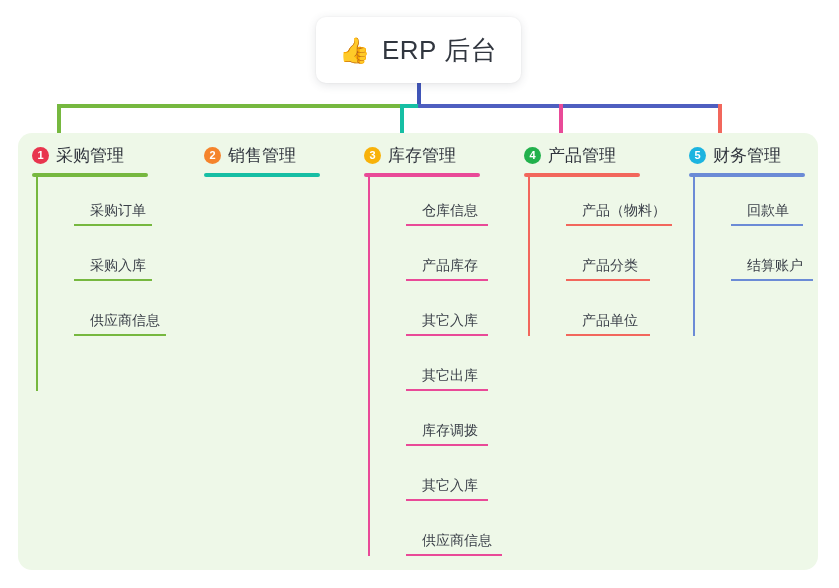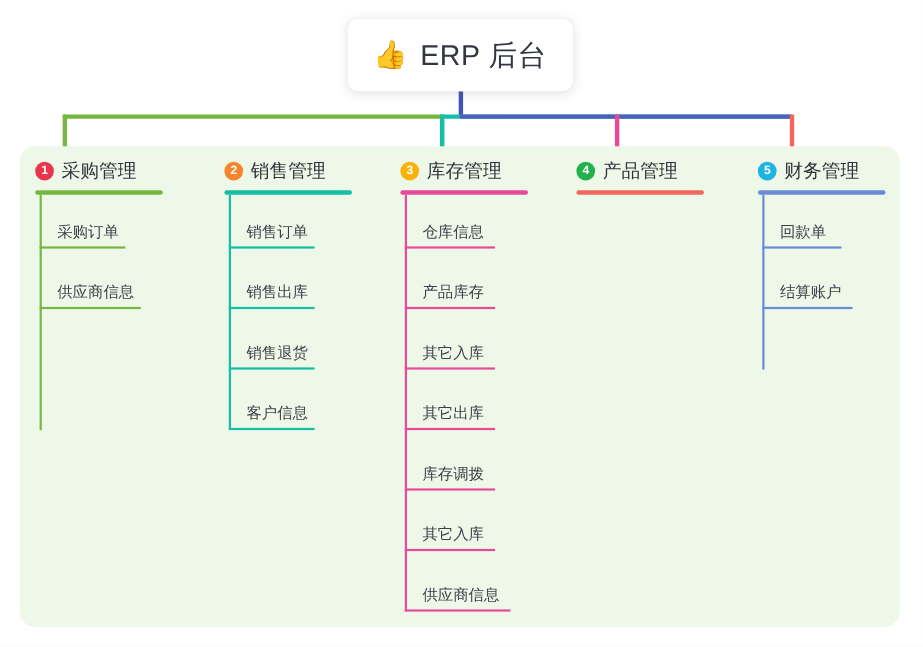--- a/index.html
+++ b/index.html
@@ -48,21 +48,21 @@
   .badge{
     width:17px;height:17px;border-radius:50%;
     color:#fff;font-size:11px;line-height:17px;text-align:center;
     font-weight:bold;flex:none;
   }
   .col-title{font-size:17px;color:#2f333c;white-space:nowrap;}
   .head-rule{height:4px;border-radius:2px;margin-top:6px;margin-left:14px;}
 
   .items{position:relative;margin-top:0;}
   .spine{position:absolute;left:18px;top:0;width:2px;}
-  .item{position:relative;height:55px;}
+  .item{position:relative;height:55px;margin-left:38px;}
   .item-label{
     position:absolute;left:34px;bottom:12px;
     font-size:14px;color:#3a3f48;white-space:nowrap;
   }
   .item-rule{position:absolute;left:18px;bottom:6px;height:2px;}
 </style>
 </head>
 <body>
 
 <div id="stage">
@@ -90,50 +90,35 @@
           <span class="col-title">采购管理</span>
         </div>
         <div class="head-rule" style="width: 116px; background: rgb(118, 184, 63);"></div>
         <div class="items">
           <div class="spine" style="background: rgb(118, 184, 63); height: 214px;"></div>
           <div class="item">
             <span class="item-label">采购订单</span>
             <div class="item-rule" style="width: 78px; background: rgb(118, 184, 63);"></div>
           </div>
           <div class="item">
+            <span class="item-label">采购入库</span>
+            <div class="item-rule" style="width: 78px; background: rgb(118, 184, 63);"></div>
+          </div>
+          <div class="item">
             <span class="item-label">供应商信息</span>
             <div class="item-rule" style="width: 92px; background: rgb(118, 184, 63);"></div>
           </div>
         </div>
       </div>
       <div class="col" style="left: 190px;">
         <div class="col-head">
           <span class="badge" style="background: rgb(245, 132, 44);">2</span>
           <span class="col-title">销售管理</span>
         </div>
         <div class="head-rule" style="width: 116px; background: rgb(22, 191, 164);"></div>
-        <div class="items">
-          <div class="spine" style="background: rgb(22, 191, 164); height: 214px;"></div>
-          <div class="item">
-            <span class="item-label">销售订单</span>
-            <div class="item-rule" style="width: 78px; background: rgb(22, 191, 164);"></div>
-          </div>
-          <div class="item">
-            <span class="item-label">销售出库</span>
-            <div class="item-rule" style="width: 78px; background: rgb(22, 191, 164);"></div>
-          </div>
-          <div class="item">
-            <span class="item-label">销售退货</span>
-            <div class="item-rule" style="width: 78px; background: rgb(22, 191, 164);"></div>
-          </div>
-          <div class="item">
-            <span class="item-label">客户信息</span>
-            <div class="item-rule" style="width: 78px; background: rgb(22, 191, 164);"></div>
-          </div>
-        </div>
       </div>
       <div class="col" style="left: 350px;">
         <div class="col-head">
           <span class="badge" style="background: rgb(248, 178, 10);">3</span>
           <span class="col-title">库存管理</span>
         </div>
         <div class="head-rule" style="width: 116px; background: rgb(233, 74, 152);"></div>
         <div class="items">
           <div class="spine" style="background: rgb(233, 74, 152); height: 379px;"></div>
           <div class="item">
@@ -165,20 +150,35 @@
             <div class="item-rule" style="width: 96px; background: rgb(233, 74, 152);"></div>
           </div>
         </div>
       </div>
       <div class="col" style="left: 510px;">
         <div class="col-head">
           <span class="badge" style="background: rgb(34, 177, 76);">4</span>
           <span class="col-title">产品管理</span>
         </div>
         <div class="head-rule" style="width: 116px; background: rgb(242, 103, 92);"></div>
+        <div class="items">
+          <div class="spine" style="background: rgb(242, 103, 92); height: 159px;"></div>
+          <div class="item">
+            <span class="item-label">产品（物料）</span>
+            <div class="item-rule" style="width: 106px; background: rgb(242, 103, 92);"></div>
+          </div>
+          <div class="item">
+            <span class="item-label">产品分类</span>
+            <div class="item-rule" style="width: 84px; background: rgb(242, 103, 92);"></div>
+          </div>
+          <div class="item">
+            <span class="item-label">产品单位</span>
+            <div class="item-rule" style="width: 84px; background: rgb(242, 103, 92);"></div>
+          </div>
+        </div>
       </div>
       <div class="col" style="left: 675px;">
         <div class="col-head">
           <span class="badge" style="background: rgb(28, 180, 224);">5</span>
           <span class="col-title">财务管理</span>
         </div>
         <div class="head-rule" style="width: 116px; background: rgb(107, 139, 214);"></div>
         <div class="items">
           <div class="spine" style="background: rgb(107, 139, 214); height: 159px;"></div>
           <div class="item">

